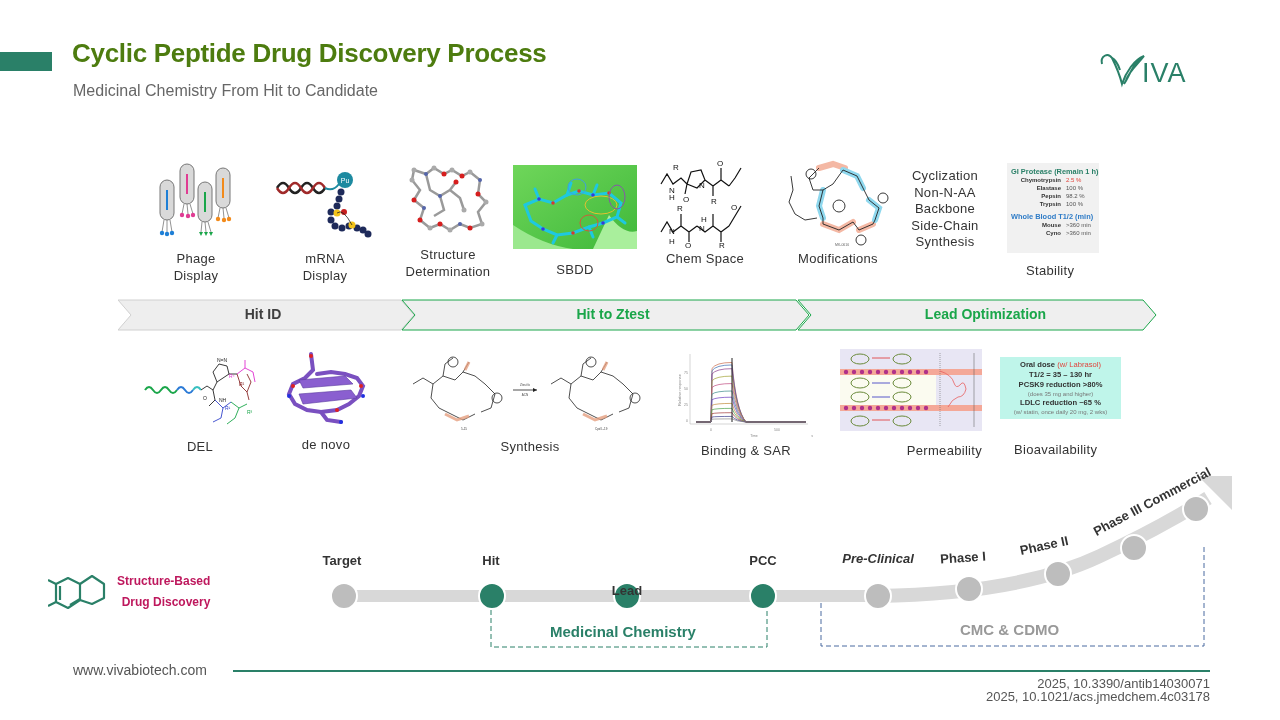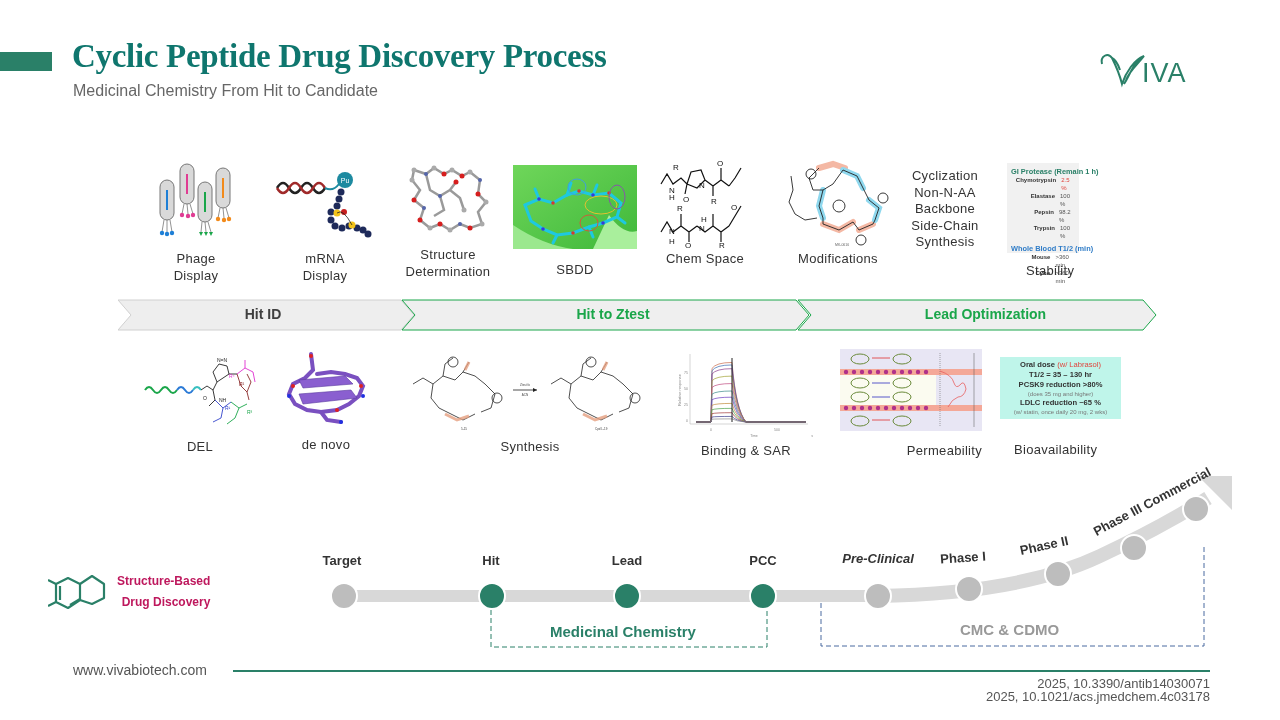--- a/index.html
+++ b/index.html
@@ -2,39 +2,39 @@
 <html><head>
 <meta charset="utf-8">
 <style>
   * { box-sizing: border-box; margin: 0; padding: 0; }
   html, body { width: 1280px; height: 720px; background: #ffffff; overflow: hidden; }
   body { position: relative; font-family: "Liberation Sans", sans-serif; color: #333; }
   .abs { position: absolute; }
 
   
   #title-bar { left: 0; top: 52px; width: 52px; height: 19px; background: #2a8068; }
-  #page-title { left: 72px; top: 38px; font-size: 33px; font-weight: bold; color: #0f766e; letter-spacing: -0.3px; white-space: nowrap; font-family: Liberation Serif, serif; }
+  #page-title { left: 72px; top: 38px; font-size: 26px; font-weight: bold; color: #4d7c0f; letter-spacing: -0.3px; white-space: nowrap; }
   #page-subtitle { left: 73px; top: 82px; font-size: 16px; color: #666; white-space: nowrap; }
   #logo { left: 1098px; top: 50px; width: 115px; height: 42px; }
   #logo-text { position: absolute; left: 44px; top: 8px; font-size: 27px; color: #2a8068; letter-spacing: 1px; font-family: "Liberation Sans", sans-serif; }
 
   
   .panel { position: absolute; display: flex; flex-direction: column; align-items: center; }
   .panel-label { font-size: 13px; color: #333; text-align: center; line-height: 17px; white-space: nowrap; letter-spacing: 0.3px; }
   .art { position: relative; }
 
   
   #phase-row { left: 118px; top: 299px; width: 1040px; height: 32px; }
   .chev-label { position: absolute; top: 7px; font-size: 14px; font-weight: bold; text-align: center; }
 
   
   #mod-list { left: 902px; top: 168px; width: 86px; text-align: center; font-size: 13px; line-height: 16.5px; color: #333; letter-spacing: 0.3px; }
 
   
-  #stability-card { left: 1007px; top: 163px; width: 72px; height: 90px; background: #f1f1f1; padding: 4px 4px; }
+  #stability-card { left: 1007px; top: 163px; width: 92px; height: 90px; background: #f1f1f1; padding: 4px 4px; }
   .stab-h { font-size: 7.4px; color: #2a8068; font-weight: bold; white-space: nowrap; }
   .stab-h.blue { color: #2f7cc7; margin-top: 4px; }
   .stab-row { display: flex; font-size: 6px; line-height: 8px; }
   .stab-row .k { width: 55px; text-align: right; font-weight: bold; color: #333; padding-right: 5px; }
   .stab-row .v { color: #555; }
   .stab-row .v.red { color: #e0443c; }
 
   
   #bio-card { left: 1000px; top: 357px; width: 121px; height: 62px; background: #bff5ea; text-align: center; padding-top: 3px; }
   .bio-l { font-size: 7.6px; line-height: 10px; color: #333; font-weight: bold; white-space: nowrap; }
@@ -535,21 +535,21 @@
       <circle cx="878" cy="596" r="13" fill="#bdbdbd" stroke="#ffffff" stroke-width="2"></circle>
       <circle cx="969" cy="589" r="13" fill="#bdbdbd" stroke="#ffffff" stroke-width="2"></circle>
       <circle cx="1058" cy="574" r="13" fill="#bdbdbd" stroke="#ffffff" stroke-width="2"></circle>
       <circle cx="1134" cy="548" r="13" fill="#bdbdbd" stroke="#ffffff" stroke-width="2"></circle>
       <circle cx="1196" cy="509" r="13" fill="#bdbdbd" stroke="#ffffff" stroke-width="2"></circle>
     </g>
 </svg>
 
 <div class="tl-label" style="left:342px;top:553px;">Target</div>
 <div class="tl-label" style="left:491px;top:553px;">Hit</div>
-<div class="tl-label" style="left:627px;top:553px;">Lead</div>
+<div class="tl-label" style="left:627px;top:583px;">Lead</div>
 <div class="tl-label" style="left:763px;top:553px;">PCC</div>
 <div class="tl-label" style="left:878px;top:551px;font-style:italic;">Pre-Clinical</div>
 <div class="tl-label" style="left:963px;top:550px;transform:translateX(-50%) rotate(-4deg);">Phase I</div>
 <div class="tl-label" style="left:1044px;top:538px;transform:translateX(-50%) rotate(-12deg);">Phase II</div>
 <div class="tl-label" style="left:1152px;top:494px;transform:translateX(-50%) rotate(-28deg);">Phase III Commercial</div>
 
 <div class="bracket-label" style="left:550px;top:623px;color:#2a8068;">Medicinal Chemistry</div>
 <div class="bracket-label" style="left:960px;top:621px;color:#999;font-weight:bold;">CMC &amp; CDMO</div>
 
 <div class="abs" id="footer-url">www.vivabiotech.com</div>

